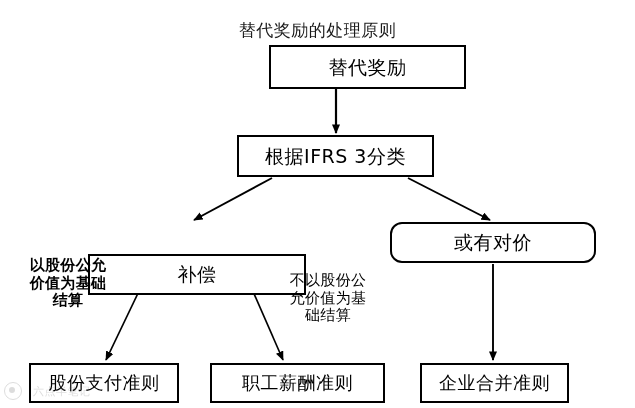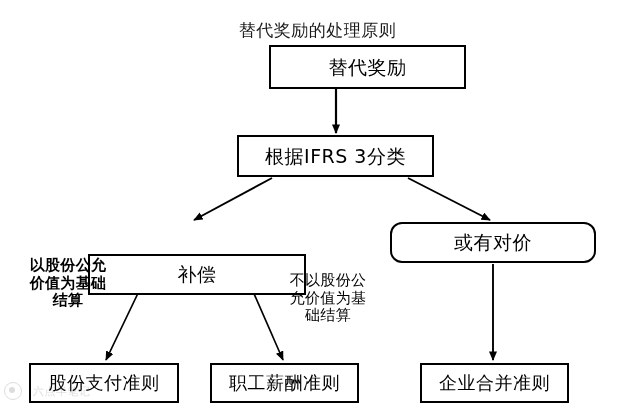--- a/index.html
+++ b/index.html
@@ -65,21 +65,21 @@
     left: 390px; top: 222px; width: 206px; height: 41px;
     font-size: 19px;
     border-radius: 12px;
   }
   
   #node-share-payment-standard {
     left: 29px; top: 363px; width: 150px; height: 40px;
     font-size: 18px;
   }
   #node-employee-comp-standard {
-    left: 210px; top: 363px; width: 149px; height: 40px;
+    left: 210px; top: 363px; width: 175px; height: 40px;
     font-size: 18px;
   }
   #node-business-combination-standard {
     left: 420px; top: 363px; width: 149px; height: 40px;
     font-size: 18px;
   }
   .edge-label {
     position: absolute;
     font-size: 15px;
     color: #000000;

